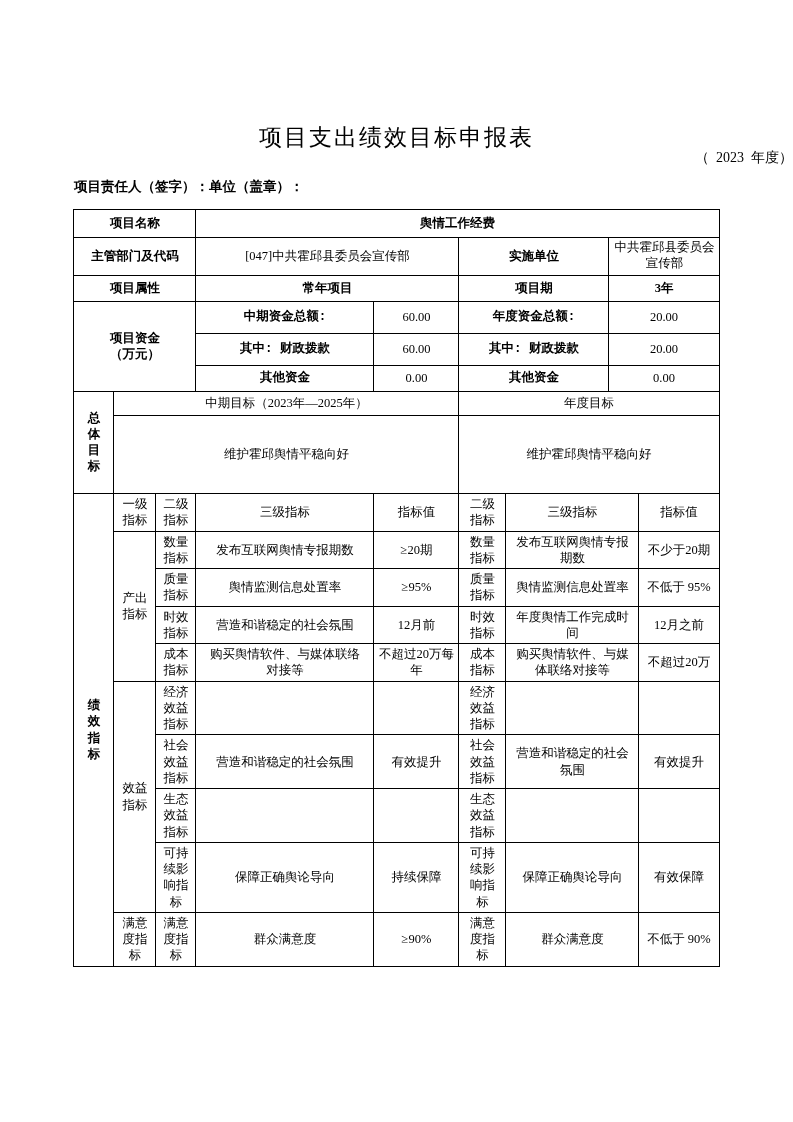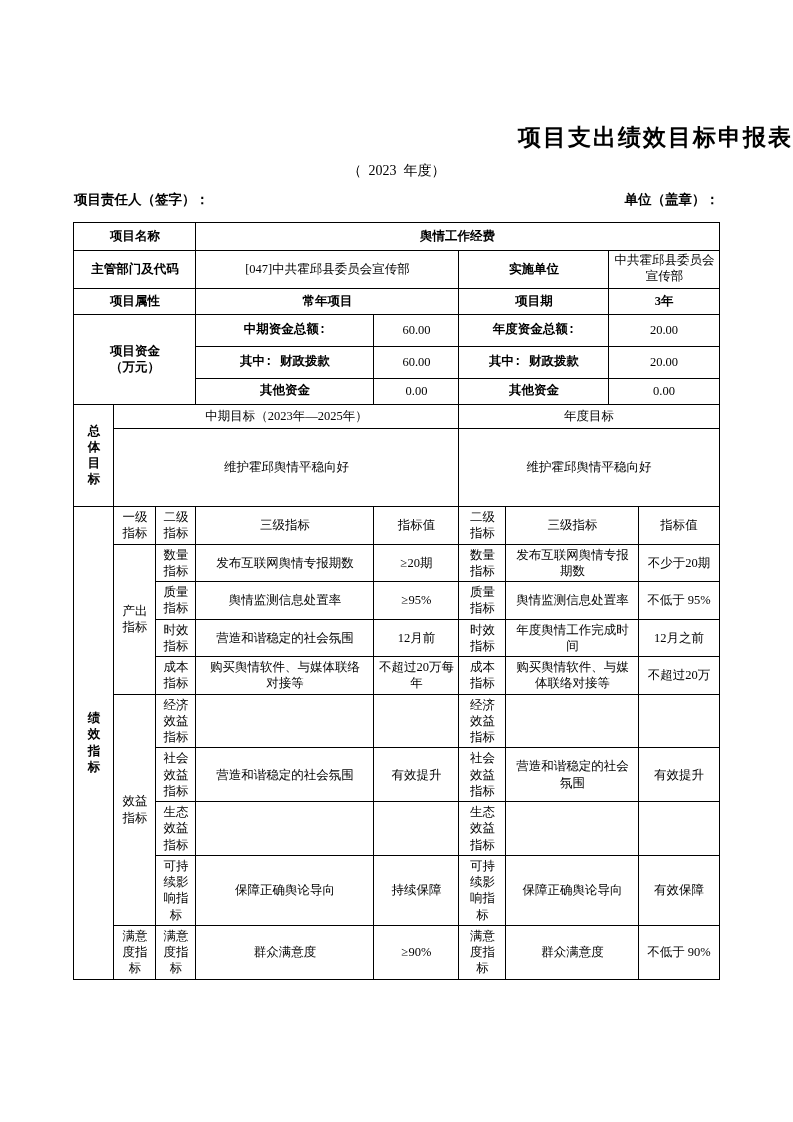--- a/index.html
+++ b/index.html
@@ -3,23 +3,23 @@
 <meta charset="utf-8">
 <style>
   * { margin: 0; padding: 0; box-sizing: border-box; }
   html, body { background: #ffffff; }
   body {
     width: 793px; height: 1122px;
     font-family: "Liberation Serif", "DejaVu Serif", serif;
     color: #000;
   }
   .page { position: relative; width: 793px; height: 1122px; padding-top: 126px; }
-  .title { text-align: right; font-size: 23px; font-weight: bold; letter-spacing: 2px; line-height: 1; }
-  .subtitle { text-align: center; font-size: 14px; margin-top: 13px; white-space: pre; }
-  .sign-row { width: 645px; margin: 11px auto 0; display: flex; justify-content: space-between; font-size: 13.5px; font-weight: bold; }
+  .title { text-align: center; font-size: 23px; font-weight: normal; letter-spacing: 2px; line-height: 1; }
+  .subtitle { text-align: right; font-size: 14px; white-space: pre; }
+  .sign-row { width: 645px; margin: 11px auto 0; display: flex; justify-content: flex-start; font-size: 13.5px; font-weight: bold; }
   table.form { width: 645px; margin: 13px auto 0; border-collapse: collapse; table-layout: fixed; }
   .form td {
     border: 1px solid #000;
     font-size: 12.5px; line-height: 1.3;
     padding: 2px 3px; vertical-align: middle; text-align: center;
     white-space: pre-line; word-break: break-all; overflow: hidden;
   }
   .b { font-weight: bold; }
   .ll { text-align: left; padding-left: 9px; font-family: Liberation Mono, monospace; }
   .ind { text-align: left; padding-left: 24px; }

